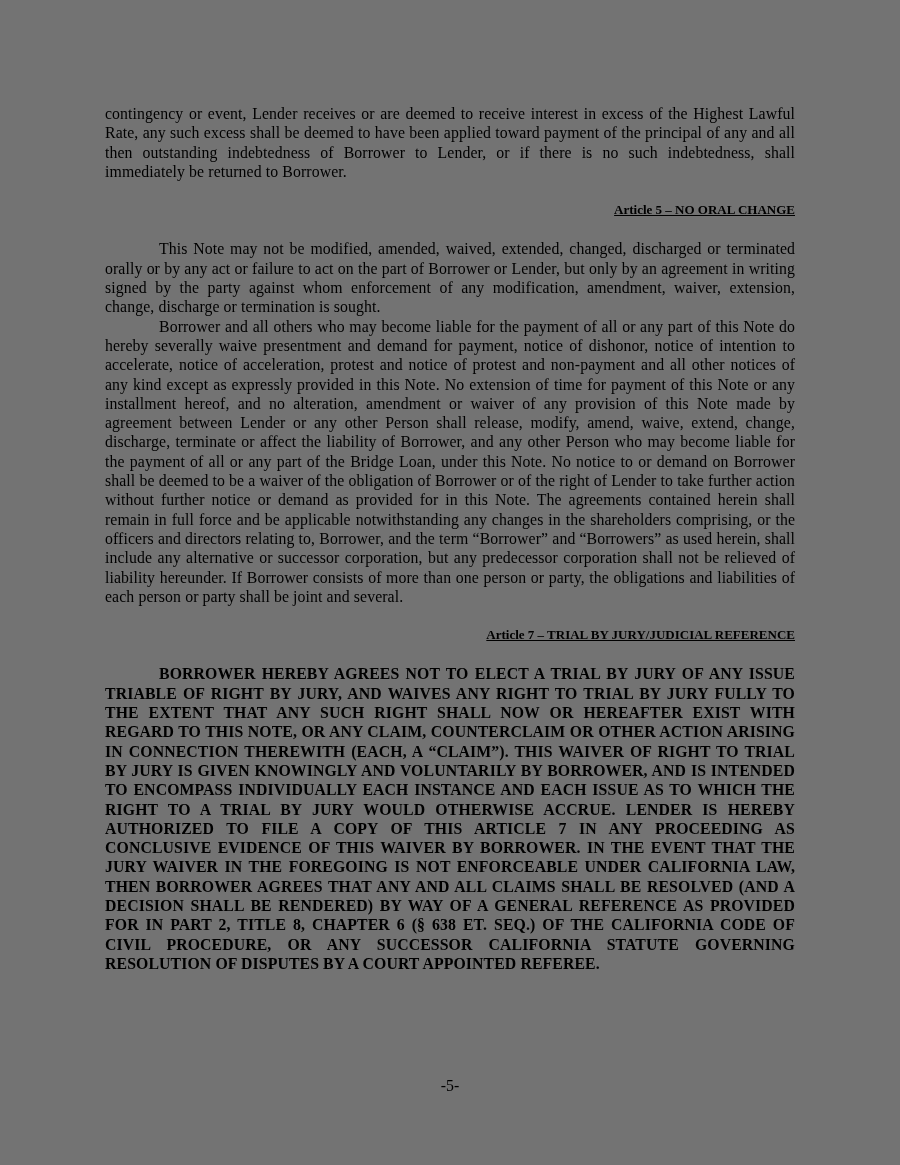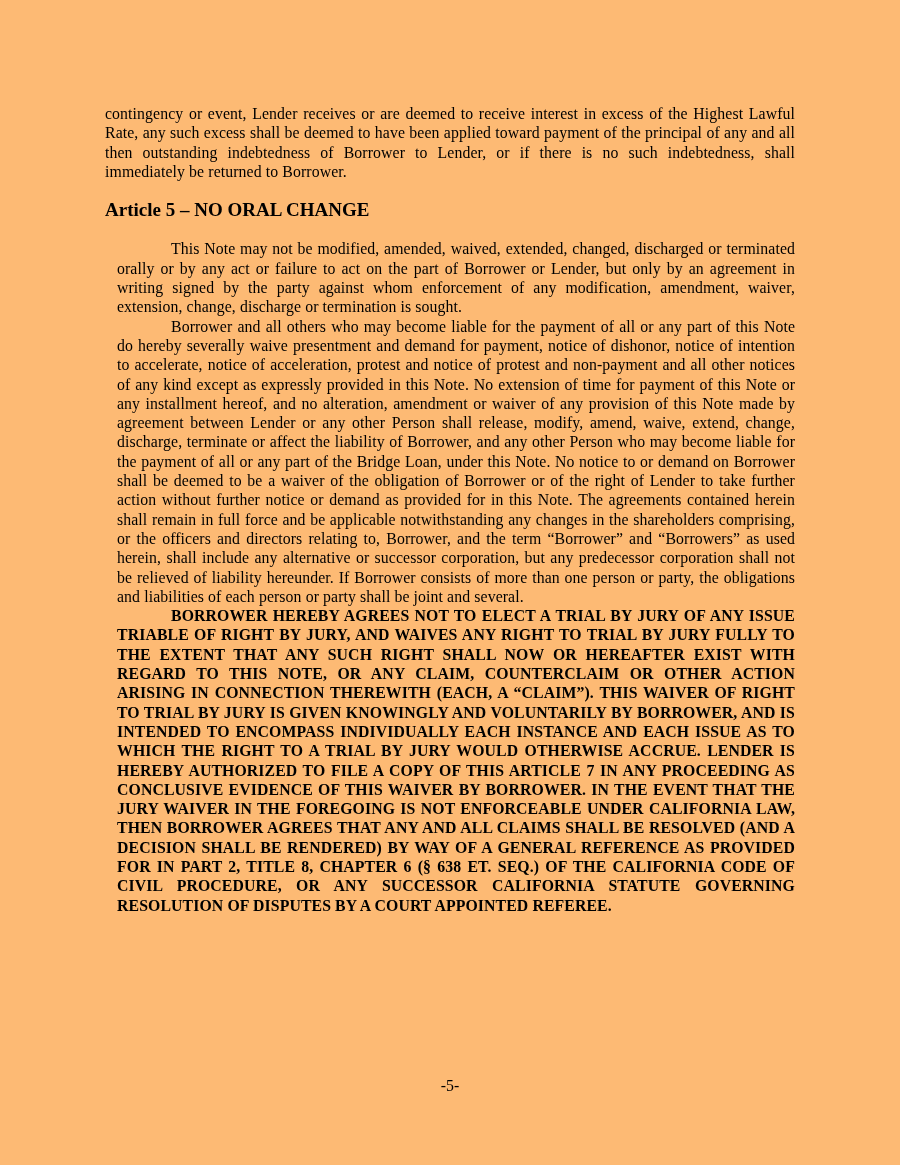--- a/index.html
+++ b/index.html
@@ -4,51 +4,51 @@
 <style>
   html, body {
     margin: 0;
     padding: 0;
     background: #ffffff;
   }
   .page {
     position: relative;
     width: 900px;
     height: 1165px;
-    background: #fdba74;
+    background: #737373;
     color: #000000;
     font-family: "Liberation Serif", serif;
     overflow: hidden;
   }
   .content {
     position: absolute;
     top: 104px;
     left: 105px;
     width: 690px;
   }
   .para {
     margin: 0;
     font-size: 15.8px;
     line-height: 19.3px;
     text-align: justify;
     letter-spacing: 0.1px;
   }
   .para.indent {
     text-indent: 54px;
-    margin-left: 12px;
   }
   .para.bold {
     font-weight: bold;
   }
   .article-heading {
     margin: 19px 0 20px 0;
-    font-size: 19px;
+    font-size: 13px;
     line-height: 19.3px;
     font-weight: bold;
-    text-align: left;
+    text-align: right;
+    text-decoration: underline;
   }
   .page-footer {
     position: absolute;
     top: 1076px;
     left: 0;
     width: 100%;
     text-align: center;
     font-size: 15.8px;
     line-height: 19.3px;
   }
@@ -59,19 +59,20 @@
 <div class="page">
   <div class="content">
 
     <p class="para">contingency or event, Lender receives or are deemed to receive interest in excess of the Highest Lawful Rate, any such excess shall be deemed to have been applied toward payment of the principal of any and all then outstanding indebtedness of Borrower to Lender, or if there is no such indebtedness, shall immediately be returned to Borrower.</p>
 
     <h2 class="article-heading">Article 5 – NO ORAL CHANGE</h2>
     <p class="para indent">This Note may not be modified, amended, waived, extended, changed, discharged or terminated orally or by any act or failure to act on the part of Borrower or Lender, but only by an agreement in writing signed by the party against whom enforcement of any modification, amendment, waiver, extension, change, discharge or termination is sought.</p>
 
     <p class="para indent">Borrower and all others who may become liable for the payment of all or any part of this Note do hereby severally waive presentment and demand for payment, notice of dishonor, notice of intention to accelerate, notice of acceleration, protest and notice of protest and non-payment and all other notices of any kind except as expressly provided in this Note. No extension of time for payment of this Note or any installment hereof, and no alteration, amendment or waiver of any provision of this Note made by agreement between Lender or any other Person shall release, modify, amend, waive, extend, change, discharge, terminate or affect the liability of Borrower, and any other Person who may become liable for the payment of all or any part of the Bridge Loan, under this Note. No notice to or demand on Borrower shall be deemed to be a waiver of the obligation of Borrower or of the right of Lender to take further action without further notice or demand as provided for in this Note. The agreements contained herein shall remain in full force and be applicable notwithstanding any changes in the shareholders comprising, or the officers and directors relating to, Borrower, and the term “Borrower” and “Borrowers” as used herein, shall include any alternative or successor corporation, but any predecessor corporation shall not be relieved of liability hereunder. If Borrower consists of more than one person or party, the obligations and liabilities of each person or party shall be joint and several.</p>
 
+    <h2 class="article-heading">Article 7 – TRIAL BY JURY/JUDICIAL REFERENCE</h2>
     <p class="para indent bold">BORROWER HEREBY AGREES NOT TO ELECT A TRIAL BY JURY OF ANY ISSUE TRIABLE OF RIGHT BY JURY, AND WAIVES ANY RIGHT TO TRIAL BY JURY FULLY TO THE EXTENT THAT ANY SUCH RIGHT SHALL NOW OR HEREAFTER EXIST WITH REGARD TO THIS NOTE, OR ANY CLAIM, COUNTERCLAIM OR OTHER ACTION ARISING IN CONNECTION THEREWITH (EACH, A “CLAIM”). THIS WAIVER OF RIGHT TO TRIAL BY JURY IS GIVEN KNOWINGLY AND VOLUNTARILY BY BORROWER, AND IS INTENDED TO ENCOMPASS INDIVIDUALLY EACH INSTANCE AND EACH ISSUE AS TO WHICH THE RIGHT TO A TRIAL BY JURY WOULD OTHERWISE ACCRUE. LENDER IS HEREBY AUTHORIZED TO FILE A COPY OF THIS ARTICLE 7 IN ANY PROCEEDING AS CONCLUSIVE EVIDENCE OF THIS WAIVER BY BORROWER. IN THE EVENT THAT THE JURY WAIVER IN THE FOREGOING IS NOT ENFORCEABLE UNDER CALIFORNIA LAW, THEN BORROWER AGREES THAT ANY AND ALL CLAIMS SHALL BE RESOLVED (AND A DECISION SHALL BE RENDERED) BY WAY OF A GENERAL REFERENCE AS PROVIDED FOR IN PART 2, TITLE 8, CHAPTER 6 (§ 638 ET. SEQ.) OF THE CALIFORNIA CODE OF CIVIL PROCEDURE, OR ANY SUCCESSOR CALIFORNIA STATUTE GOVERNING RESOLUTION OF DISPUTES BY A COURT APPOINTED REFEREE.</p>
 
 
   </div>
 
   <div class="page-footer">-5-</div>
 </div>
 
 </body></html>

